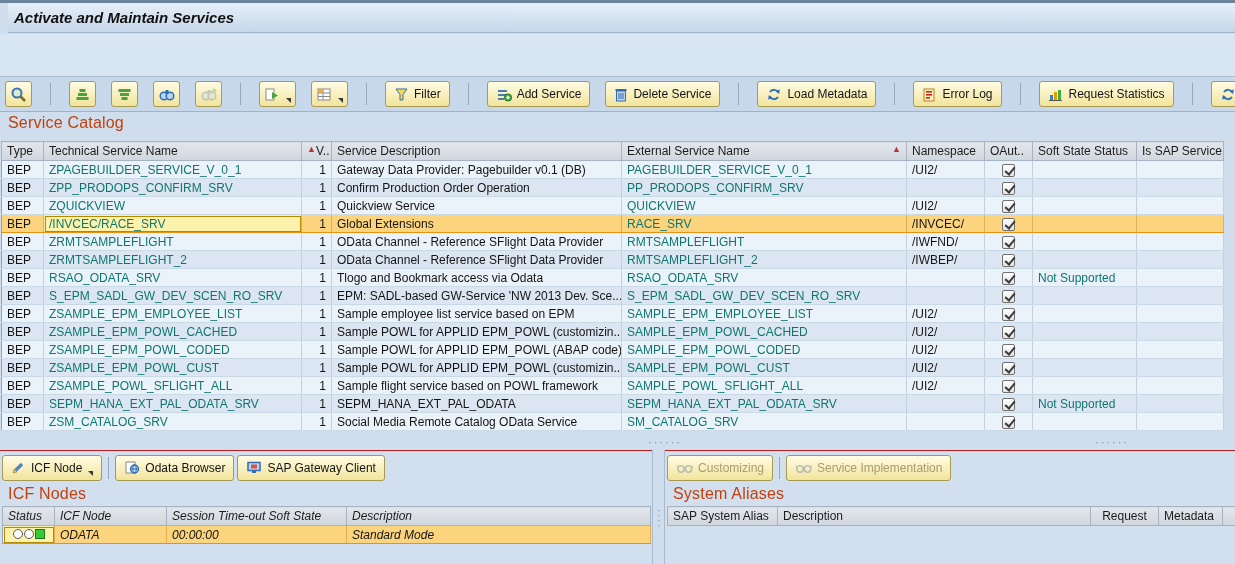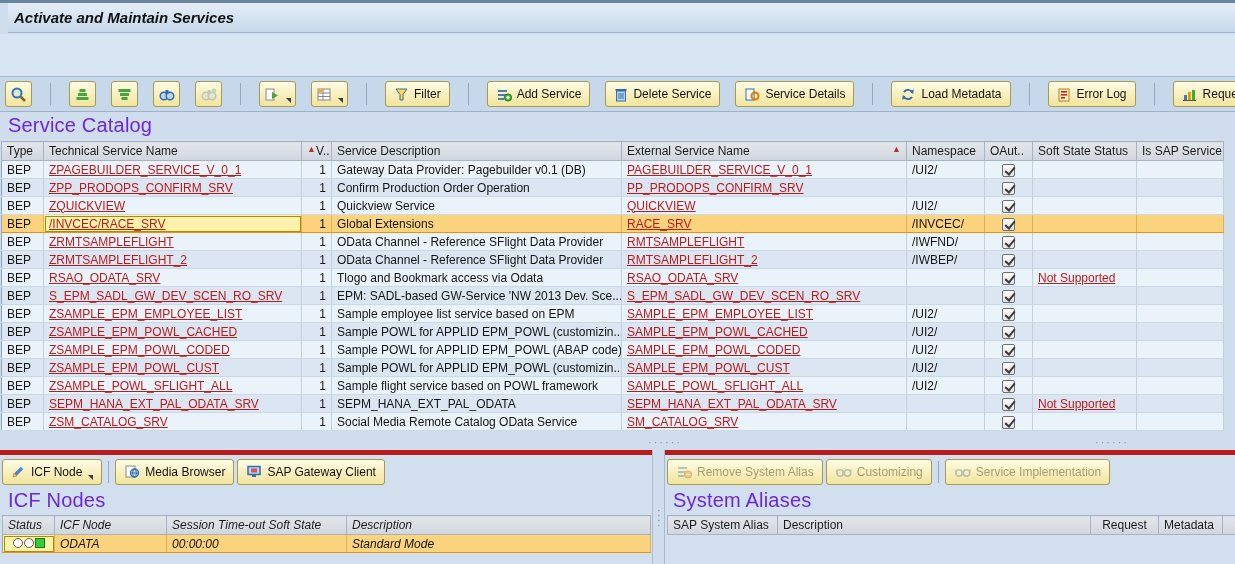--- a/index.html
+++ b/index.html
@@ -31,56 +31,56 @@
     border:1px solid #a79a52; border-radius:3px;
     font-family:"Liberation Sans",sans-serif; font-size:12px; color:#141414;
     padding:0 8px; cursor:pointer; flex:0 0 auto;
   }
   .ibtn{ padding:0 4px; min-width:27px; justify-content:center; }
   .btn.disabled{ color:#a89d73; }
   .btn.disabled svg{ opacity:.40; }
   .ibtn.disabled svg{ opacity:.45; }
   .caret{ width:0; height:0; border-top:5px solid #3a3a3a; border-left:5px solid transparent; margin:12px 0 0 1px; }
   
-  .area-heading{ font-size:20px; color:#6d28d9; letter-spacing:.2px; }
+  .area-heading{ font-size:16px; color:#c2410c; letter-spacing:.2px; }
   .catalog-heading{ position:absolute; top:111px; left:8px; }
   
   table{ border-collapse:collapse; table-layout:fixed; font-size:12px; }
   th{
     height:19px; font-weight:normal; text-align:left; padding:0 5px;
     background:linear-gradient(#e3e7ec,#d0d6dd);
     border:1px solid #a7b3c0; white-space:nowrap; overflow:hidden; color:#1c1c1c;
   }
   td{
     height:18px; padding:0 5px; white-space:nowrap; overflow:hidden;
     border-right:1px solid #c3d0dd; border-bottom:1px solid #cbd8e5;
   }
   tr.light td{ background:#eaf2fa; }
   tr.dark  td{ background:#dbe6f2; }
   tr.selected td{ background:#fcd47e; border-top:1px solid #e89210; border-bottom:1px solid #e89210; border-right:1px solid #e2b051; }
   tr.selected td.focus-cell{ background:#fdf2ac; outline:1px solid #b58a00; outline-offset:-2px; }
   .catalog-table{ position:absolute; top:138px; left:1px; width:1222px; border:1px solid #8ea6bd; }
   .num{ text-align:right; }
-  .link{ text-decoration:underline; cursor:pointer; color:#b91c1c; }
+  .link{ cursor:pointer; color:#0f766e; }
   .sort-up{ color:#b63434; font-size:9px; vertical-align:top; }
   .hdr-right{ float:right; }
   
   .cb{ display:inline-block; width:13px; height:13px; background:linear-gradient(#fefefe,#e6e6e6);
        border:1px solid #707070; border-radius:2px; position:relative; vertical-align:middle; }
   .cb.checked::after{ content:""; position:absolute; left:3.5px; top:0.5px; width:4px; height:8px;
        border:solid #3c3c3c; border-width:0 2px 2px 0; transform:rotate(40deg); }
   .c-center{ text-align:center; }
   
   .hsplit{ position:absolute; top:433px; left:0; right:0; height:14px; background:#cfdded; }
   .hgrip{ position:absolute; top:5px; height:4px; width:34px; color:#7e95ab; font-size:11px; line-height:3px; letter-spacing:2px; overflow:hidden; }
   .vsplit{ position:absolute; top:447px; bottom:0; left:652px; width:13px; background:#cfdded;
            border-left:1px solid #a8bcd0; border-right:1px solid #a8bcd0; }
   .vgrip{ position:absolute; top:58px; left:4px; width:4px; color:#7e95ab; font-size:11px; line-height:5px; overflow:hidden; }
   
-  .pane{ position:absolute; top:447px; bottom:0; background:#d2dfee; border-top:5px solid #b91c1c; }
+  .pane{ position:absolute; top:447px; bottom:0; background:#d2dfee; border-top:1px solid #b91c1c; }
   .pane-left{ left:0; width:652px; }
   .pane-right{ left:665px; right:0; }
   .pane-toolbar{ display:flex; align-items:center; gap:3px; padding:3px 2px 0 2px; height:30px; }
   .pane-heading{ margin:4px 0 0 8px; }
   .pane-table{ margin-top:3px; margin-left:2px; border:1px solid #8ea6bd; }
   .icf-table{ width:648px;font-style:italic; }
   .alias-table{ width:568px; }
   
   .traffic{ display:inline-flex; gap:1px; align-items:center; }
   .tc{ display:inline-block; width:10px; height:10px; border-radius:50%; border:1px solid #5c5c5c; background:#fff; }
@@ -173,27 +173,20 @@
     </button>
     <button class="btn">
       <svg width="14" height="15">
           <rect x="2.5" y="4" width="9" height="10" fill="#bcd6f0" stroke="#2f6eb2"></rect>
           <rect x="1.5" y="2" width="11" height="2" fill="#2f6eb2"></rect>
           <line x1="5" y1="6" x2="5" y2="12" stroke="#2f6eb2"></line>
           <line x1="7" y1="6" x2="7" y2="12" stroke="#2f6eb2"></line>
           <line x1="9" y1="6" x2="9" y2="12" stroke="#2f6eb2"></line>
         </svg>
       <span>Delete Service</span>
-    </button>
-    <button class="btn">
-      <svg width="16" height="15">
-          <rect x="2" y="2" width="8" height="11" fill="#fff" stroke="#2f6eb2"></rect>
-          <circle cx="11" cy="9" r="3.5" fill="none" stroke="#e07b00" stroke-width="2"></circle>
-        </svg>
-      <span>Service Details</span>
     </button>
     <span class="vsep"></span>
     <button class="btn">
       <svg width="16" height="15">
           <path d="M12.5 5.5 A5 5 0 0 0 4 5" fill="none" stroke="#2f6eb2" stroke-width="2"></path>
           <polygon points="13.8,2.2 13.2,7 9.8,4.4" fill="#2f6eb2"></polygon>
           <path d="M3.5 9.5 A5 5 0 0 0 12 10" fill="none" stroke="#2f6eb2" stroke-width="2"></path>
           <polygon points="2.2,12.8 2.8,8 6.2,10.6" fill="#2f6eb2"></polygon>
         </svg>
       <span>Load Metadata</span>
@@ -451,21 +444,21 @@
         <span class="caret"></span>
       </button>
       <span class="vsep"></span>
       <button class="btn">
         <svg width="16" height="15">
             <rect x="2" y="2" width="9" height="11" fill="#fff" stroke="#888"></rect>
             <circle cx="10.5" cy="9" r="4" fill="#cfe2f5" stroke="#2f6eb2" stroke-width="1.4"></circle>
             <line x1="6.5" y1="9" x2="14.5" y2="9" stroke="#2f6eb2"></line>
             <ellipse cx="10.5" cy="9" rx="1.8" ry="4" fill="none" stroke="#2f6eb2"></ellipse>
           </svg>
-        <span>Media Browser</span>
+        <span>Odata Browser</span>
       </button>
       <button class="btn">
         <svg width="16" height="15">
             <rect x="2" y="2.5" width="12" height="8" fill="#bcd6f0" stroke="#2f6eb2" stroke-width="1.5"></rect>
             <rect x="5" y="4.5" width="6" height="4" fill="#d9534f"></rect>
             <rect x="6" y="10.5" width="4" height="2.5" fill="#2f6eb2"></rect>
           </svg>
         <span>SAP Gateway Client</span>
       </button>
     </div>
@@ -499,30 +492,20 @@
         </tbody>
     </table>
   </div>
 
   <div class="vsplit">
     <div class="vgrip">·<br>·<br>·<br>·</div>
   </div>
 
   <div class="pane pane-right">
     <div class="pane-toolbar">
-      <button class="btn disabled">
-        <svg width="16" height="15">
-            <rect x="2" y="3" width="9" height="2" fill="#4a7fb5"></rect>
-            <rect x="2" y="7" width="9" height="2" fill="#4a7fb5"></rect>
-            <rect x="2" y="11" width="6" height="2" fill="#4a7fb5"></rect>
-            <circle cx="12" cy="10.5" r="3.6" fill="#e8893c" stroke="#a85a10"></circle>
-            <rect x="10.3" y="9.8" width="3.4" height="1.4" fill="#fff"></rect>
-          </svg>
-        <span>Remove System Alias</span>
-      </button>
       <button class="btn disabled">
         <svg width="17" height="13">
             <circle cx="5" cy="8" r="3.2" fill="none" stroke="#5d7b9e" stroke-width="1.6"></circle>
             <circle cx="12.5" cy="8" r="3.2" fill="none" stroke="#5d7b9e" stroke-width="1.6"></circle>
             <path d="M8.2 7.4 q0.7-1.4 1.8 0" fill="none" stroke="#5d7b9e" stroke-width="1.3"></path>
             <line x1="1.8" y1="7" x2="1" y2="4.5" stroke="#5d7b9e"></line>
             <line x1="15.7" y1="7" x2="16.5" y2="4.5" stroke="#5d7b9e"></line>
           </svg>
         <span>Customizing</span>
       </button>

